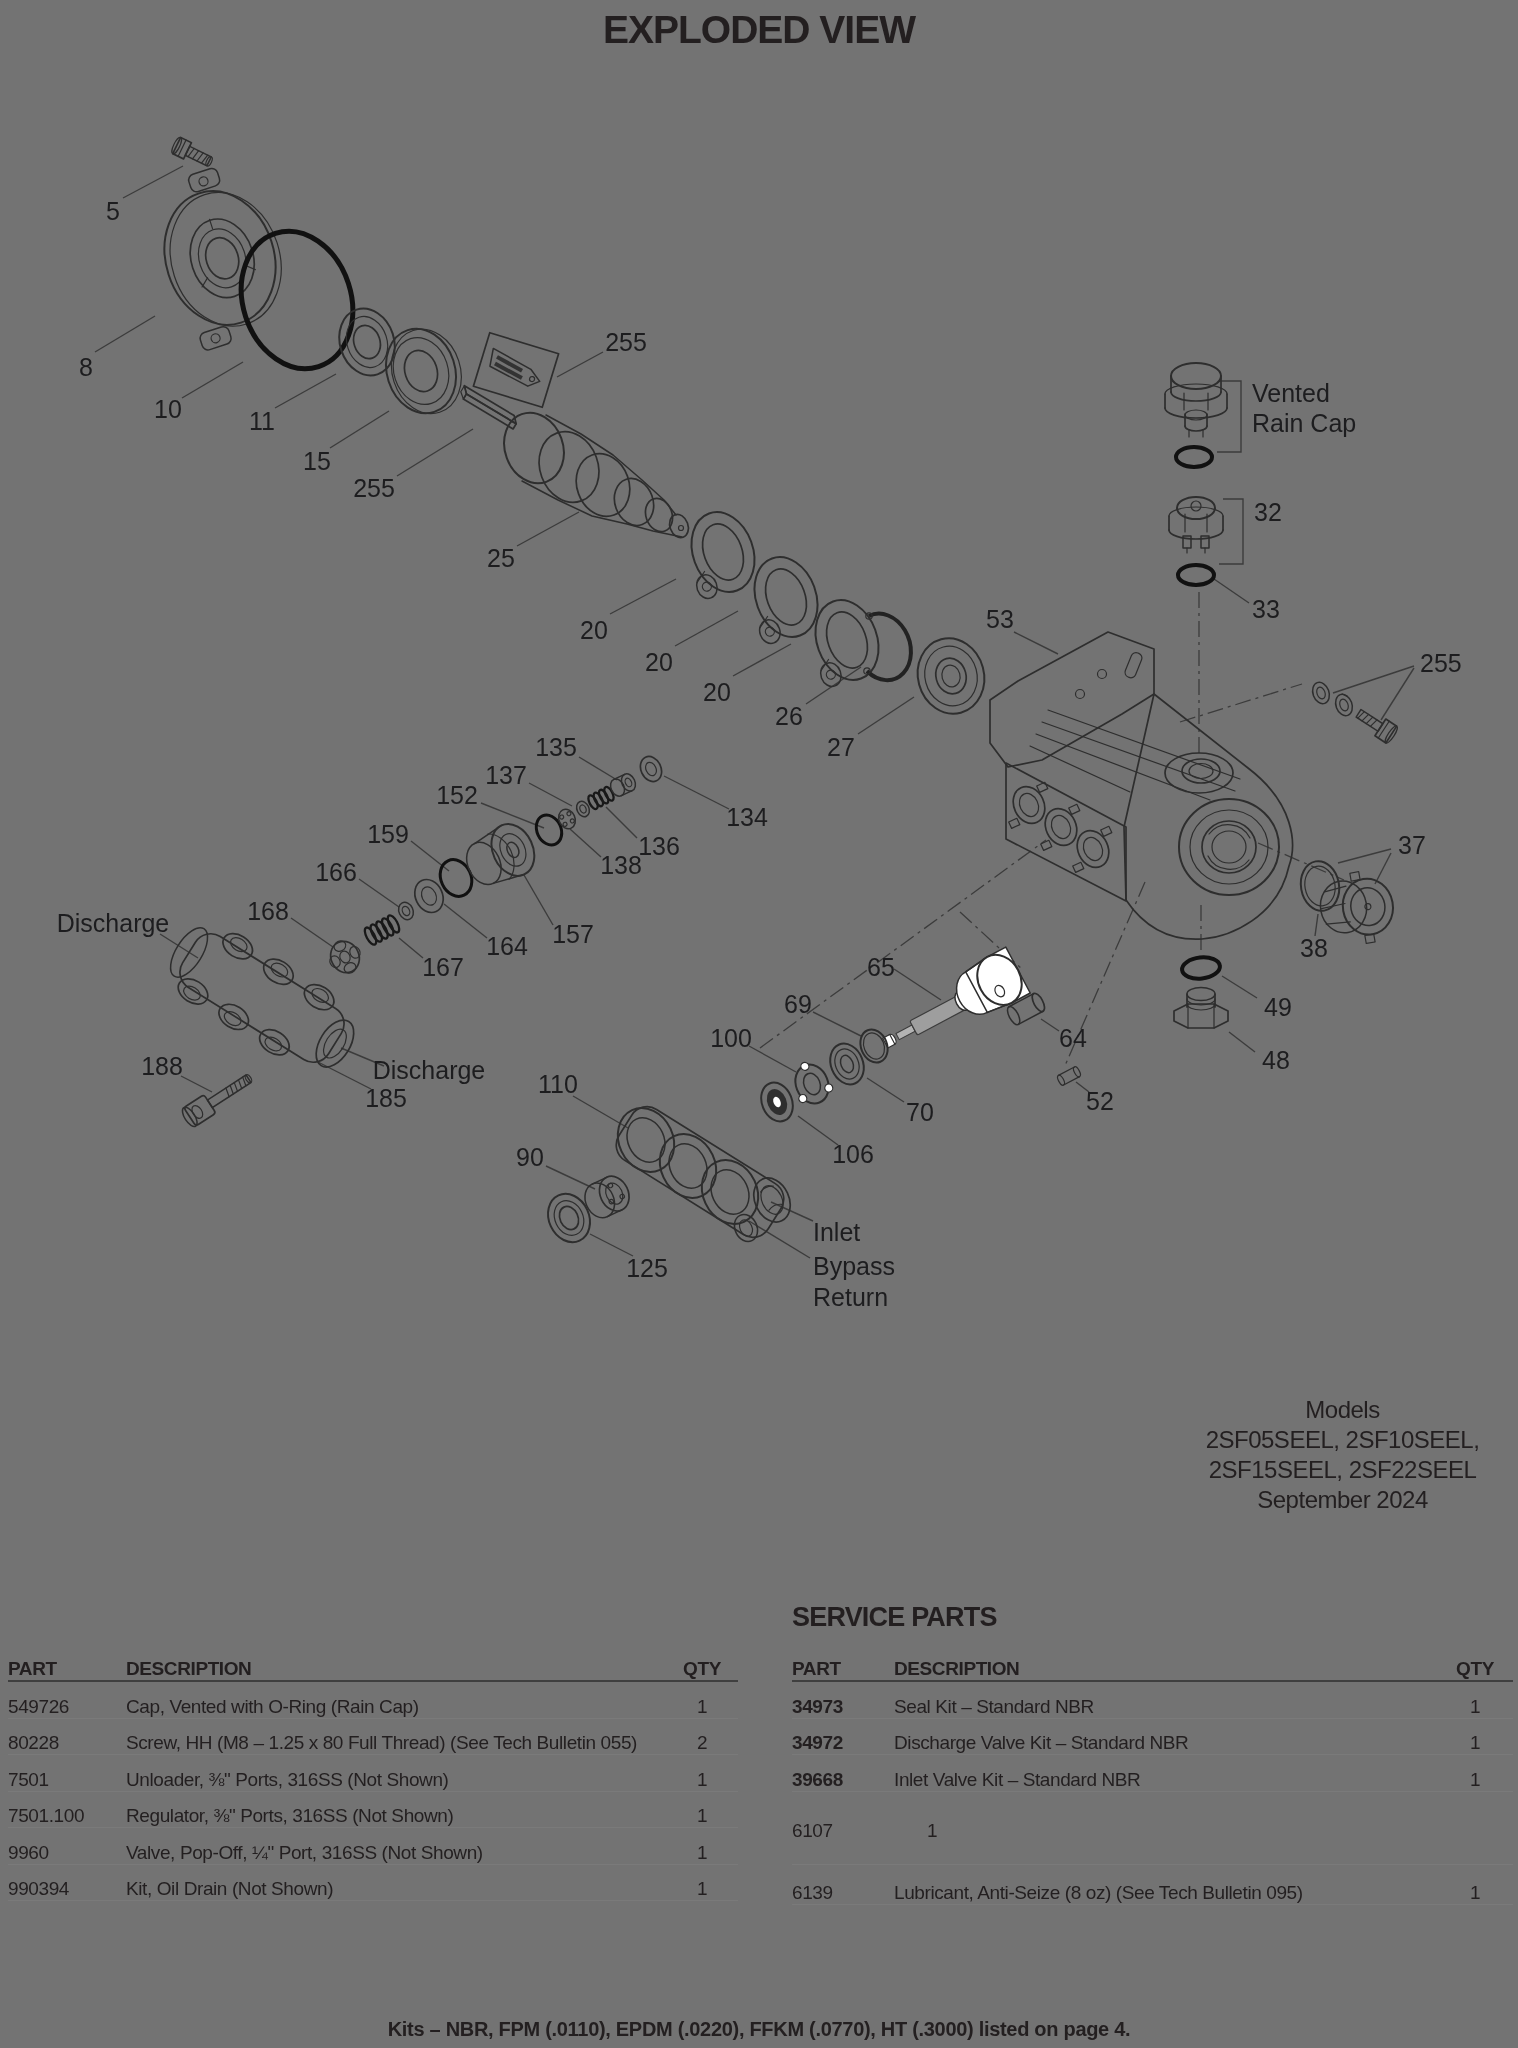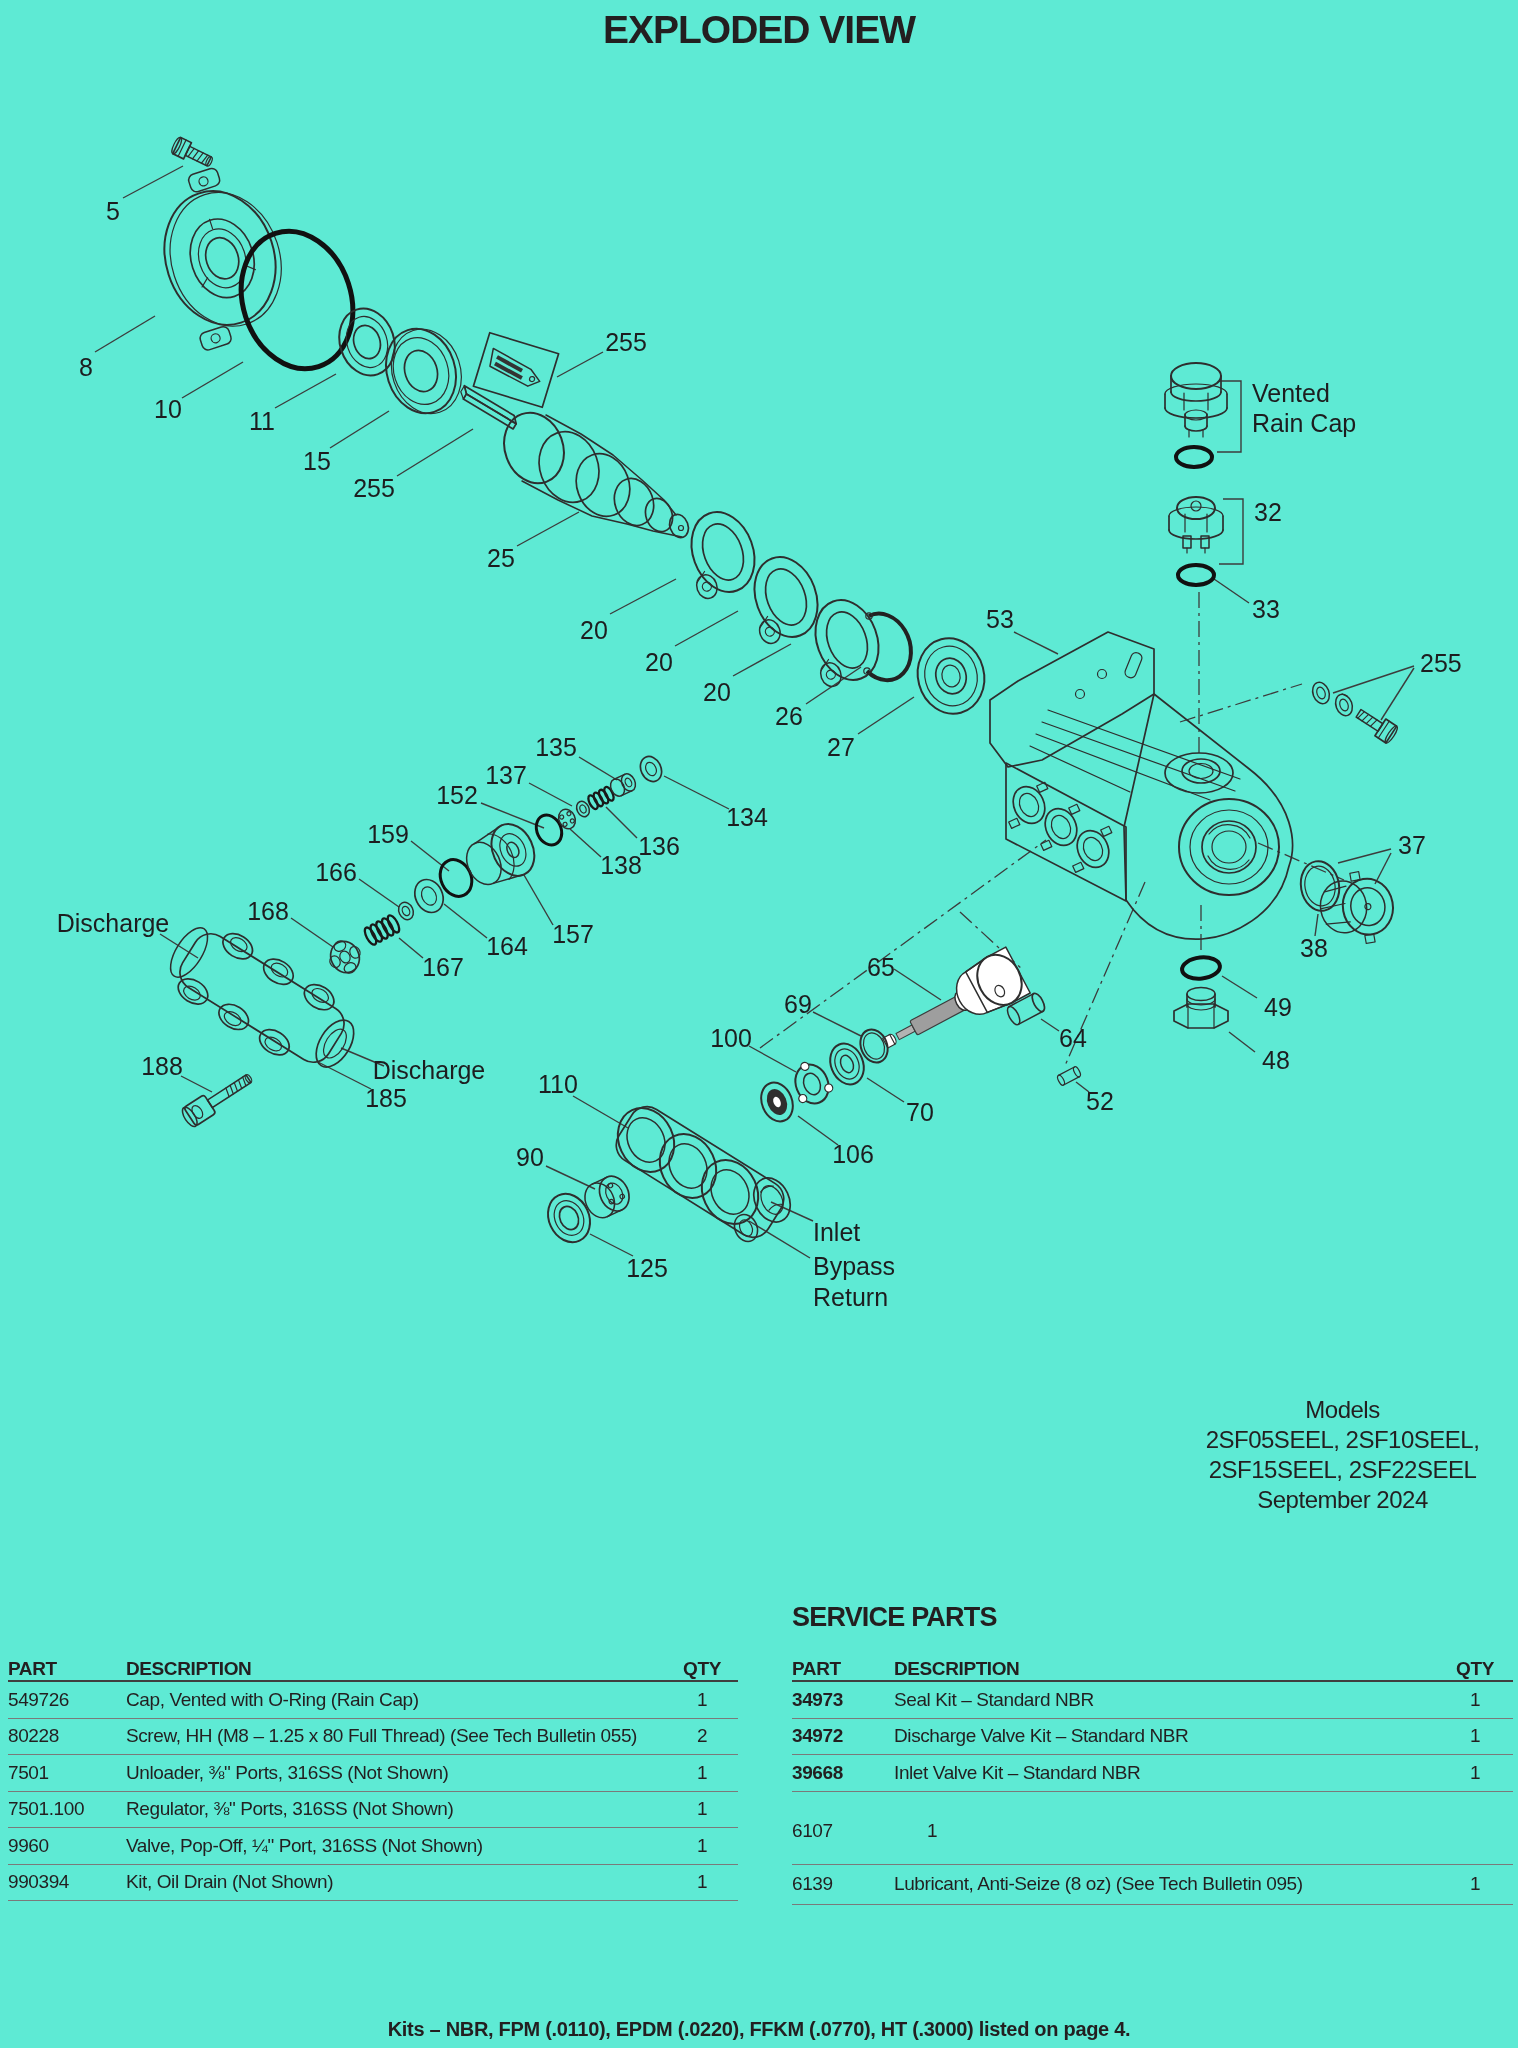--- a/index.html
+++ b/index.html
@@ -1,16 +1,16 @@
 <!DOCTYPE html>
 <html><head>
 <meta charset="utf-8">
 <style>
   html,body{margin:0;padding:0;background:#fff;}
-  .page{position:relative;width:1518px;height:2048px;background:#5eead4;overflow:hidden;
+  .page{position:relative;width:1518px;height:2048px;background:#737373;overflow:hidden;
         font-family:"Liberation Sans",sans-serif;color:#231f20;text-decoration:underline;}
   .page-title{position:absolute;top:8px;left:0;width:100%;text-align:center;
         font-size:39px;font-weight:bold;letter-spacing:-1px;}
   svg.diagram{position:absolute;top:0;left:0;}
   
   .part{stroke:#2e2e2e;fill:none;stroke-width:1.7;stroke-linejoin:round;stroke-linecap:round;}
   .thin{stroke-width:1.2;}
   .med{stroke-width:1.5;}
   .bold2{stroke-width:2;}
   .blackring{stroke:#111;fill:none;stroke-width:5;}
@@ -27,21 +27,21 @@
   .darkfill{fill:#2f2f2f;stroke:none;}
   
   .models{position:absolute;left:1155px;top:1395px;width:375px;text-align:center;
         font-size:24px;line-height:30px;letter-spacing:-0.5px;}
   
   .ptable{position:absolute;top:1648px;font-size:19px;letter-spacing:-0.4px;}
   .ptable.left{left:8px;width:730px;}
   .ptable.right{left:792px;width:721px;}
   .table-title{position:absolute;top:-46px;left:0;font-size:27px;font-weight:bold;letter-spacing:-0.8px;white-space:nowrap;}
   .thead{display:flex;height:32px;align-items:flex-end;border-bottom:2.5px solid #3f3f3f;font-weight:bold;}
-  .trow{display:flex;min-height:36.5px;align-items:center;border-bottom:1.5px solid #7a7a7a;box-sizing:border-box;}
+  .trow{display:flex;min-height:36.5px;align-items:flex-end;border-bottom:1.5px solid #7a7a7a;box-sizing:border-box;}
   .trow.tall{height:73px;align-items:center;padding-top:6px;}
   .trow.last-r{height:40px;}
   .c-part{width:118px;flex:none;}
   .ptable.right .c-part{width:102px;}
   .c-desc{flex:1;min-width:0;}
   .c-qty{width:72px;flex:none;text-align:center;}
   .ptable.right .c-qty{width:76px;}
   .bold-part{font-weight:bold;}
   .desc-line2{margin-top:3px;}
   .footer{position:absolute;top:2018px;left:0;width:100%;text-align:center;

